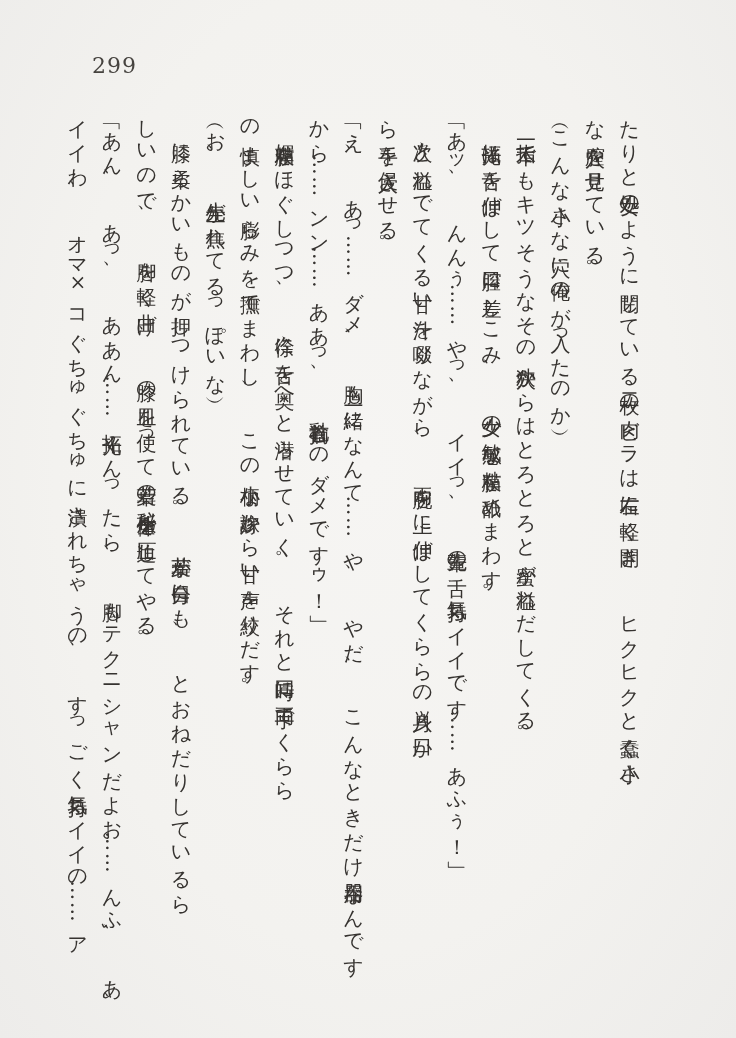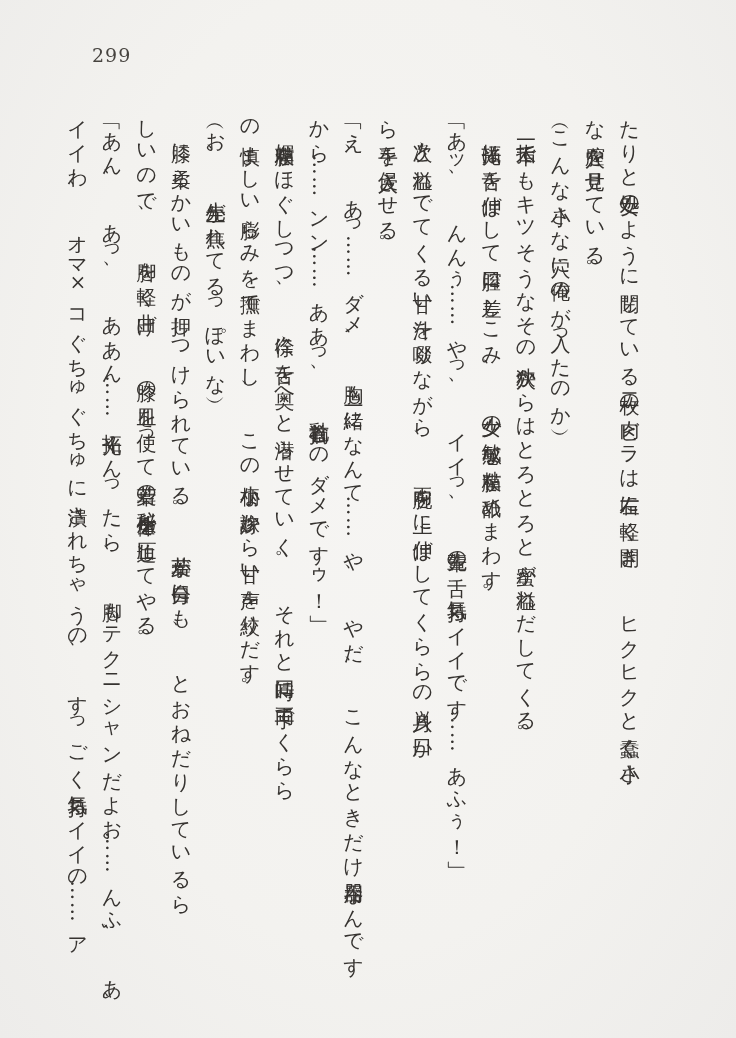--- a/index.html
+++ b/index.html
@@ -9,22 +9,22 @@
   html,body{margin:0;padding:0;}
   body{
     width:736px;height:1038px;overflow:hidden;
     font-family:"DejaVu Serif","Liberation Serif",serif;
   }
   .page{
     position:relative;width:736px;height:1038px;
     background:radial-gradient(ellipse at 50% 45%, #f6f5f3 0%, var(--paper) 60%, #edecea 100%);
   }
   .page-number{
-    position:absolute;top:44px;left:92px;
-    font-size:19px;letter-spacing:1px;color:#46433f;
+    position:absolute;top:53px;left:92px;
+    font-size:22px;letter-spacing:1px;color:#46433f;
     font-family:"DejaVu Serif","Liberation Serif",serif;
   }
   .text-area{
     position:absolute;top:106px;right:89px;width:590px;height:926px;
     writing-mode:vertical-rl;text-orientation:mixed;
     font-size:20px;letter-spacing:1.5px;line-height:34.5px;
     color:var(--ink);
   }
   .line{
     white-space:nowrap;

